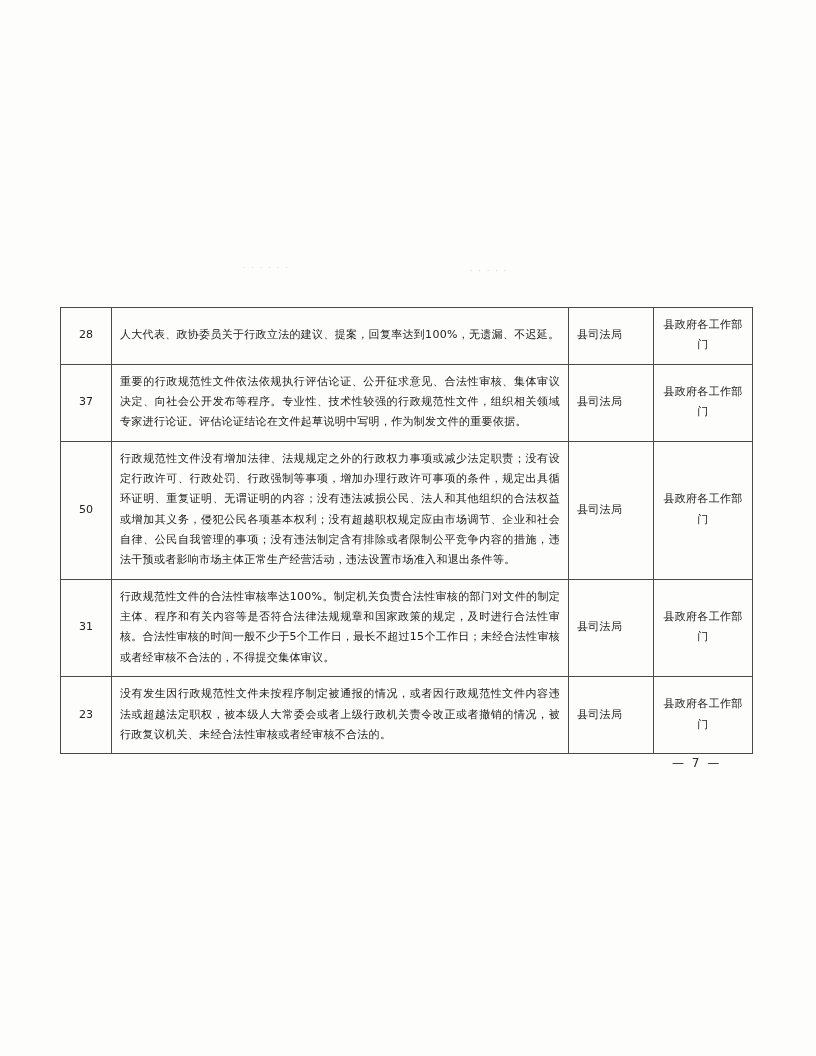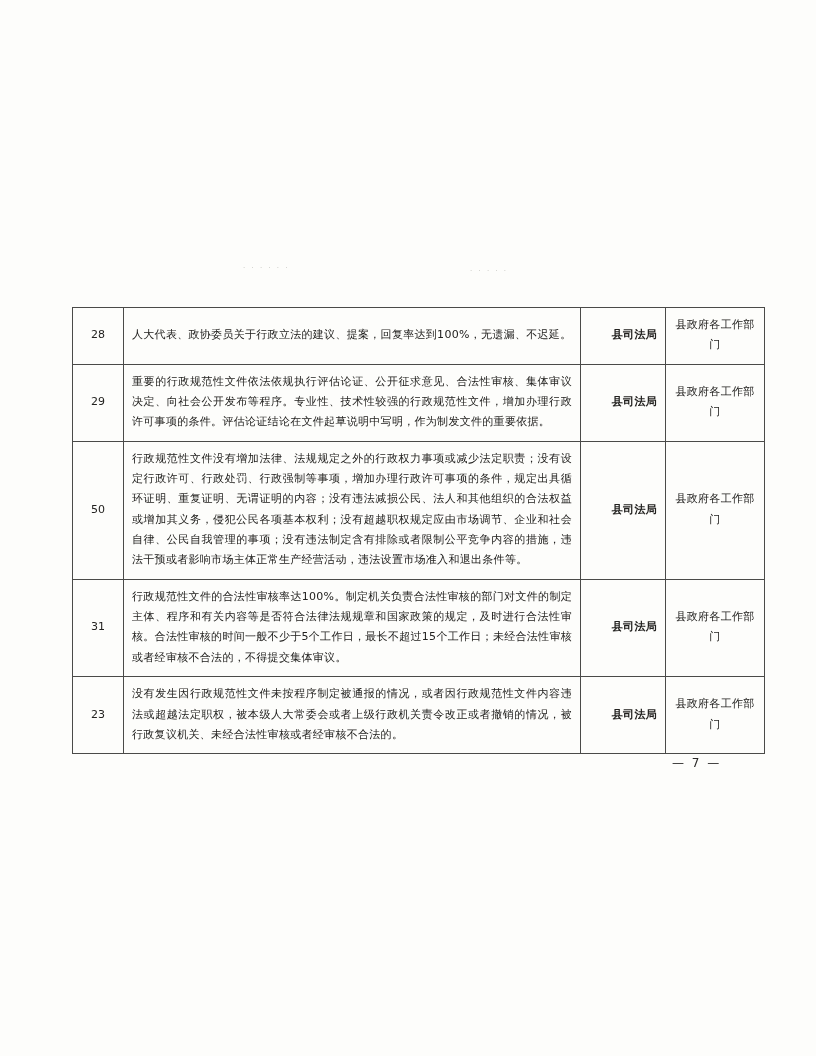--- a/index.html
+++ b/index.html
@@ -29,21 +29,21 @@
     font-size: 7px;
     letter-spacing: 2px;
     white-space: nowrap;
     user-select: none;
   }
   .mark-left { left: 243px; top: 262px; }
   .mark-right { left: 470px; top: 265px; }
 
   .table-wrap {
     position: absolute;
-    left: 72px;
+    left: 60px;
     top: 307px;
     width: 660px;
   }
   table.doc-table {
     border-collapse: collapse;
     width: 660px;
     table-layout: fixed;
     background: transparent;
   }
   table.doc-table td {
@@ -62,26 +62,25 @@
     padding: 4px 2px;
     letter-spacing: 0;
   }
   td.col-content {
     width: 440px;
     text-align: justify;
     letter-spacing: 0.3px;
   }
   td.col-org {
     width: 68px;
-    text-align: right;
+    text-align: left;
     vertical-align: top;
     padding-top: 9px;
     letter-spacing: 0.3px;
     white-space: nowrap;
-    font-weight: bold;
   }
   td.col-dept {
     width: 82px;
     text-align: center;
     vertical-align: top;
     padding-top: 9px;
     letter-spacing: 0.3px;
     line-height: 1.7;
   }
   .page-number {
@@ -105,22 +104,22 @@
   <div class="table-wrap">
     <table class="doc-table">
       <tbody>
         <tr>
           <td class="col-no">28</td>
           <td class="col-content">人大代表、政协委员关于行政立法的建议、提案，回复率达到100%，无遗漏、不迟延。</td>
           <td class="col-org">县司法局</td>
           <td class="col-dept">县政府各工作部门</td>
         </tr>
         <tr>
-          <td class="col-no">29</td>
-          <td class="col-content">重要的行政规范性文件依法依规执行评估论证、公开征求意见、合法性审核、集体审议决定、向社会公开发布等程序。专业性、技术性较强的行政规范性文件，增加办理行政许可事项的条件。评估论证结论在文件起草说明中写明，作为制发文件的重要依据。</td>
+          <td class="col-no">37</td>
+          <td class="col-content">重要的行政规范性文件依法依规执行评估论证、公开征求意见、合法性审核、集体审议决定、向社会公开发布等程序。专业性、技术性较强的行政规范性文件，组织相关领域专家进行论证。评估论证结论在文件起草说明中写明，作为制发文件的重要依据。</td>
           <td class="col-org">县司法局</td>
           <td class="col-dept">县政府各工作部门</td>
         </tr>
         <tr>
           <td class="col-no">50</td>
           <td class="col-content">行政规范性文件没有增加法律、法规规定之外的行政权力事项或减少法定职责；没有设定行政许可、行政处罚、行政强制等事项，增加办理行政许可事项的条件，规定出具循环证明、重复证明、无谓证明的内容；没有违法减损公民、法人和其他组织的合法权益或增加其义务，侵犯公民各项基本权利；没有超越职权规定应由市场调节、企业和社会自律、公民自我管理的事项；没有违法制定含有排除或者限制公平竞争内容的措施，违法干预或者影响市场主体正常生产经营活动，违法设置市场准入和退出条件等。</td>
           <td class="col-org">县司法局</td>
           <td class="col-dept">县政府各工作部门</td>
         </tr>
         <tr>

